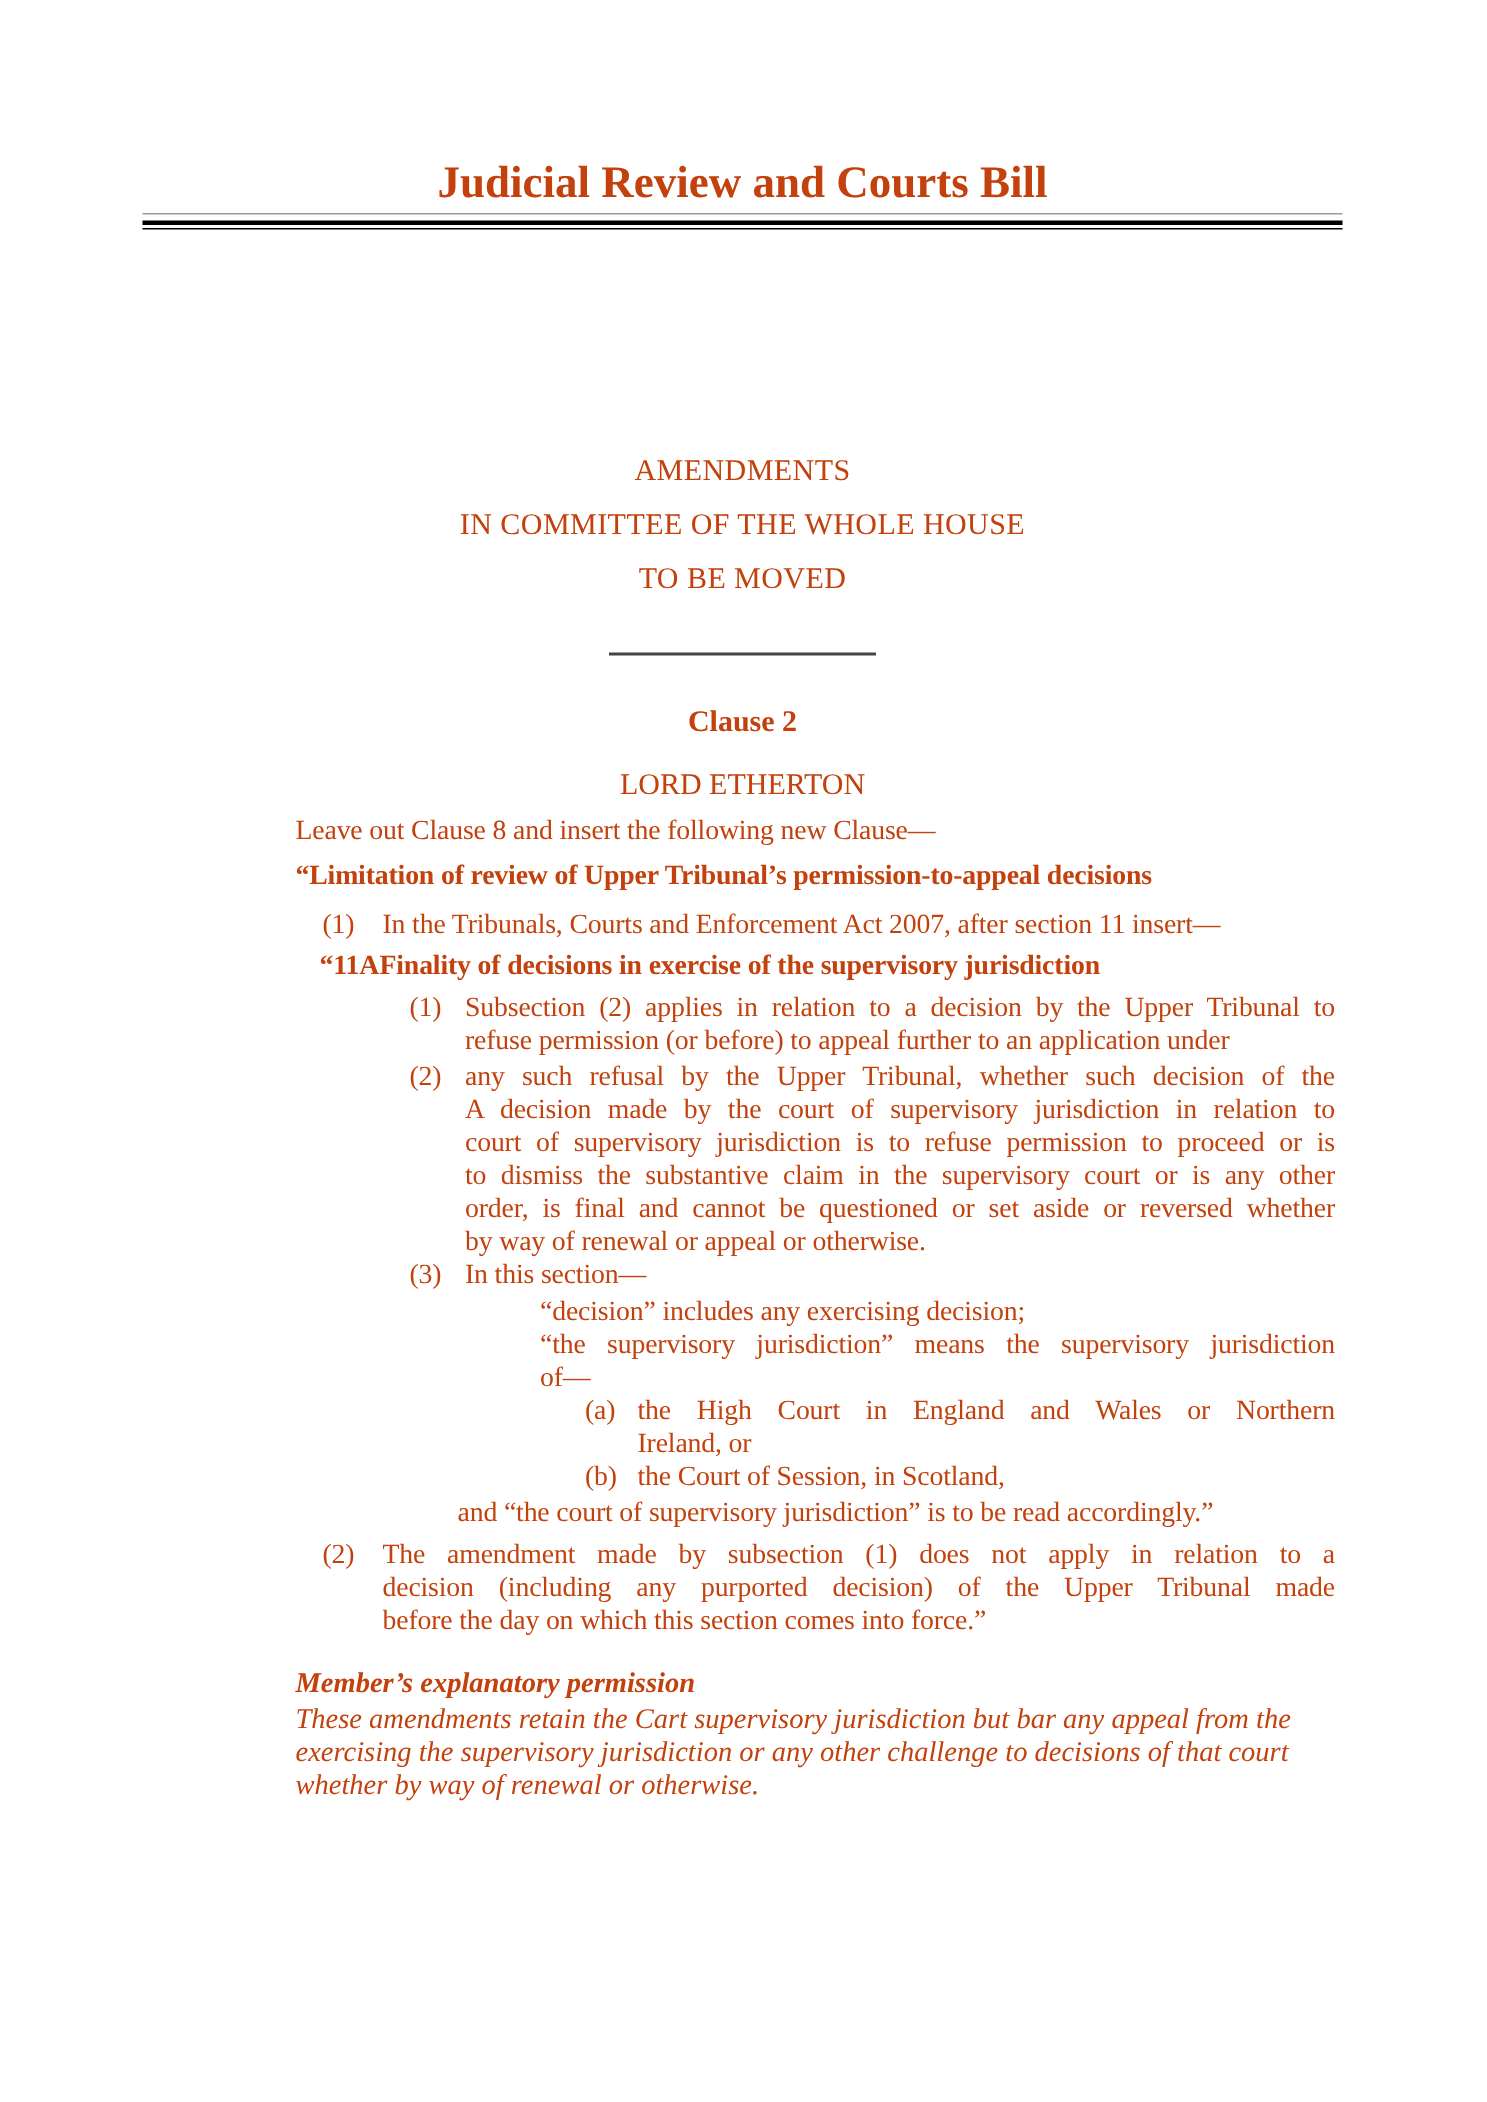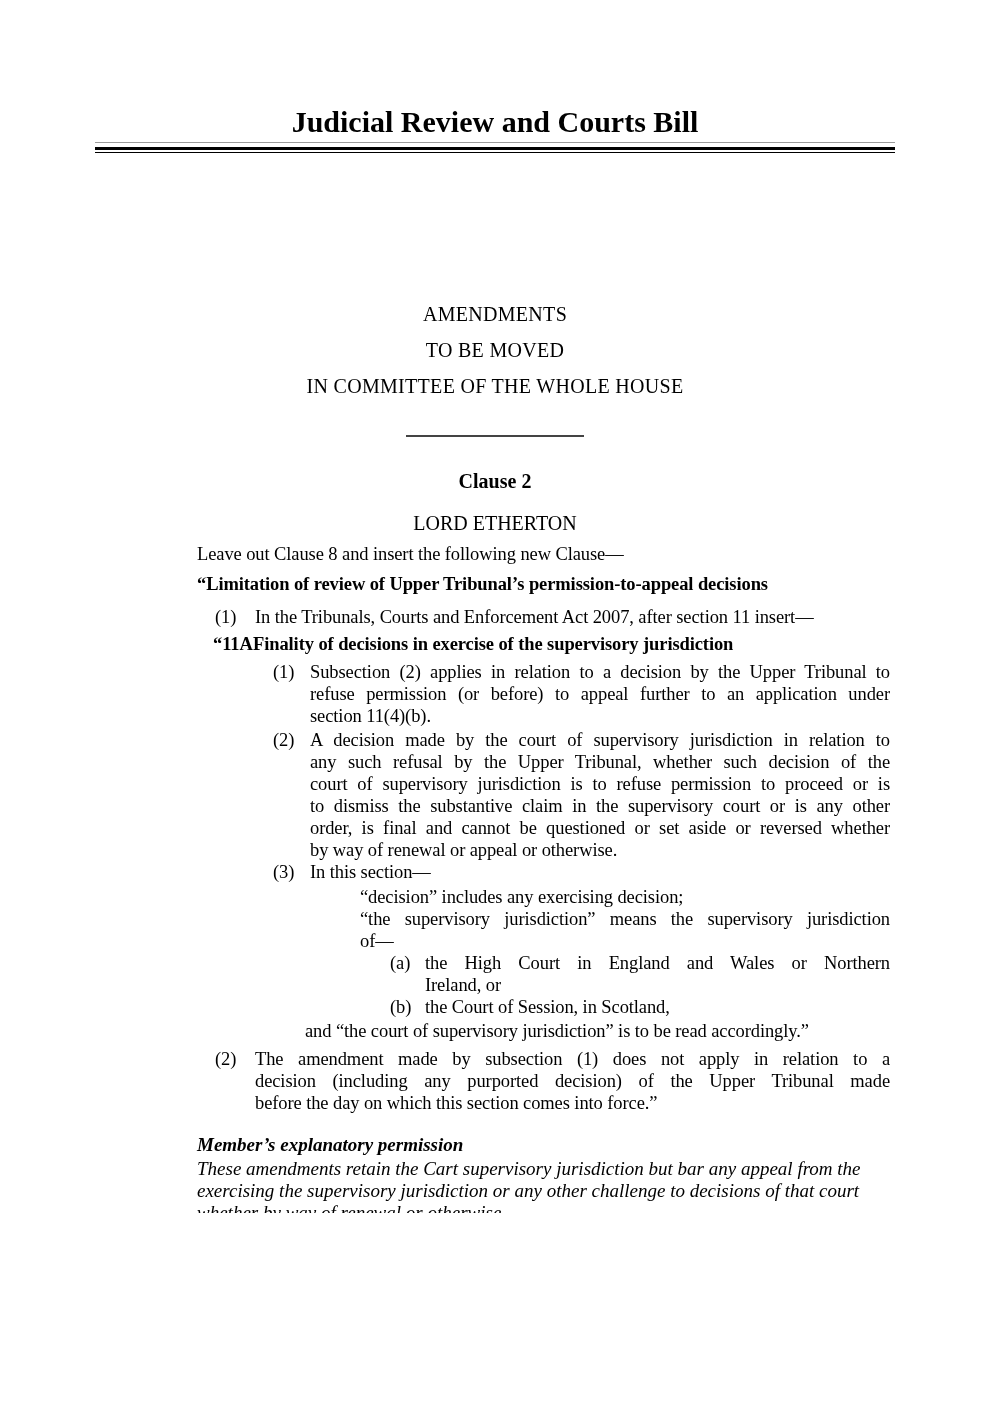--- a/index.html
+++ b/index.html
@@ -1,18 +1,18 @@
 <!DOCTYPE html>
 <html><head>
 <meta charset="utf-8">
 <style>
   html,body { margin:0; padding:0; background:#ffffff; }
   .page {
     position:relative; width:991px; height:1213px; background:#ffffff;
-    overflow:hidden; color:#000000;
+    overflow:hidden; color:#c2410c;
     font-family:"Liberation Serif", serif;
   }
   .content { margin-left:95px; width:800px; }
 
   
   .bill-title { margin-top:104px; font-size:30px; line-height:36px; font-weight:bold; text-align:center; }
   .double-rule { margin-top:2px; }
   .rule-a { height:1px; background:#9a9a9a; }
   .gap4 { height:4px; }
   .rule-b { height:3px; background:#000; }
@@ -70,22 +70,22 @@
 
     <div class="double-rule">
       <div class="rule-a"></div>
       <div class="gap4"></div>
       <div class="rule-b"></div>
       <div class="gap2"></div>
       <div class="rule-c"></div>
     </div>
 
     <div class="caps-line hdr1">AMENDMENTS</div>
+    <div class="caps-line hdr3">IN COMMITTEE OF THE WHOLE HOUSE</div>
     <div class="caps-line hdr2">TO BE MOVED</div>
-    <div class="caps-line hdr3">IN COMMITTEE OF THE WHOLE HOUSE</div>
 
     <div class="separator"></div>
 
     <div class="clause-heading">Clause 2</div>
     <div class="mover">LORD ETHERTON</div>
 
     <div class="b instruction">Leave out Clause 8 and insert the following new Clause—</div>
 
     <div class="b nc-title">“Limitation of review of Upper Tribunal’s permission-to-appeal decisions</div>
 
@@ -97,29 +97,28 @@
     <div class="b item s11a">
       <span class="num">“11A</span>
       <span>Finality of decisions in exercise of the supervisory jurisdiction</span>
     </div>
 
     <div class="b item inner just mt6">
       <span class="num">(1)</span>
       <div>
           <div class="tline">Subsection (2) applies in relation to a decision by the Upper Tribunal to</div>
           <div class="tline">refuse permission (or before) to appeal further to an application under</div>
-          <div class="tline">section 11(4)(b).</div>
         </div>
     </div>
 
     <div class="b item inner just mt2">
       <span class="num">(2)</span>
       <div>
+          <div class="tline">any such refusal by the Upper Tribunal, whether such decision of the</div>
           <div class="tline">A decision made by the court of supervisory jurisdiction in relation to</div>
-          <div class="tline">any such refusal by the Upper Tribunal, whether such decision of the</div>
           <div class="tline">court of supervisory jurisdiction is to refuse permission to proceed or is</div>
           <div class="tline">to dismiss the substantive claim in the supervisory court or is any other</div>
           <div class="tline">order, is final and cannot be questioned or set aside or reversed whether</div>
           <div class="tline">by way of renewal or appeal or otherwise.</div>
         </div>
     </div>
 
     <div class="b item inner mt0">
       <span class="num">(3)</span>
       <span>In this section—</span>

